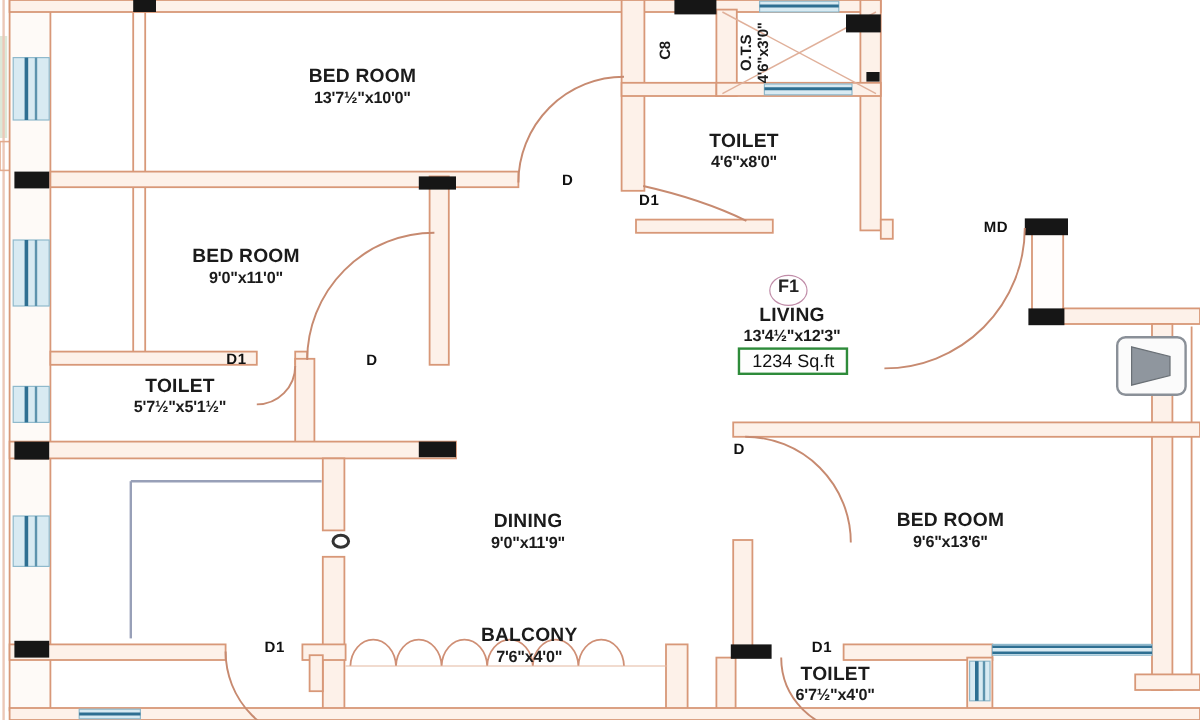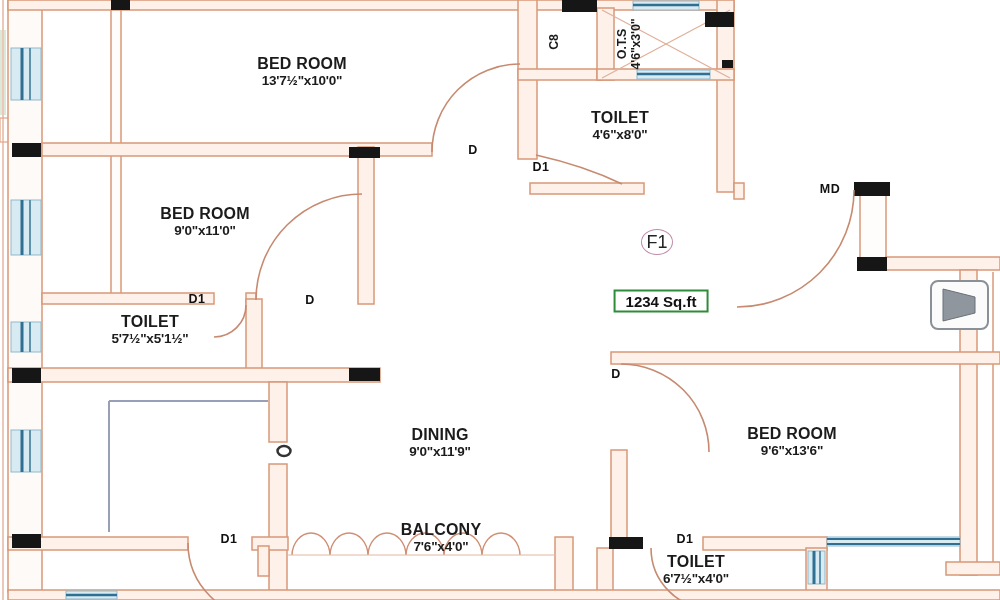--- a/index.html
+++ b/index.html
@@ -7,24 +7,24 @@
         font-family:"Liberation Sans","DejaVu Sans",sans-serif;}
   #plan svg{position:absolute;left:0;top:0;}
   .lbl{position:absolute;transform:translate(-50%,-50%);text-align:center;color:#1b1b1b;
        font-weight:bold;line-height:1.12;white-space:nowrap;letter-spacing:-0.2px;}
   .room-name{font-size:16px;letter-spacing:0.2px;}
   .room-dims{font-size:13.5px;}
   .door-lbl{position:absolute;transform:translate(-50%,-50%);font-size:12.5px;font-weight:bold;
             color:#111;white-space:nowrap;letter-spacing:0.5px;}
   .rot{transform:translate(-50%,-50%) rotate(-90deg);}
   .unit-badge{position:absolute;transform:translate(-50%,-50%);width:30px;height:24px;
-      border:1.5px solid #c08ca8;border-radius:50%;display:flex;align-items:center;justify-content:center;
-      font-size:18px;font-weight:normal;color:#222;}
+      border:1.5px solid #c08ca8;border-radius:50%;display:flex;align-items:flex-start;justify-content:center;
+      font-size:15px;font-weight:bold;color:#222;}
   .area-badge{position:absolute;transform:translate(-50%,-50%);border:2px solid #2e8b3a;
-      background:#fefefe;padding:1px 10px;font-size:15px;font-weight:bold;color:#111;}
+      background:#fefefe;padding:1px 10px;font-size:15px;font-weight:normal;color:#111;}
   .ots-lbl{font-size:12.5px;line-height:1.15;}
   .closet-lbl{font-size:12.5px;}
 </style>
 </head>
 <body>
 
 <div id="plan">
 
 <svg width="1000" height="600" viewBox="0 0 1000 600">
 
@@ -187,20 +187,24 @@
 </div>
 
 <div class="lbl" style="left:150px;top:330px">
   <div class="room-name">TOILET</div>
   <div class="room-dims">5'7½"x5'1½"</div>
 </div>
 
 <div class="unit-badge" style="left:657px;top:242px">
   <span>F1</span>
 </div>
+<div class="lbl" style="left:660px;top:271px">
+  <div class="room-name">LIVING</div>
+  <div class="room-dims">13'4½"x12'3"</div>
+</div>
 <div class="area-badge" style="left:661px;top:301px">
   <span>1234 Sq.ft</span>
 </div>
 
 
 <div class="lbl" style="left:440px;top:443px">
   <div class="room-name">DINING</div>
   <div class="room-dims">9'0"x11'9"</div>
 </div>
 

